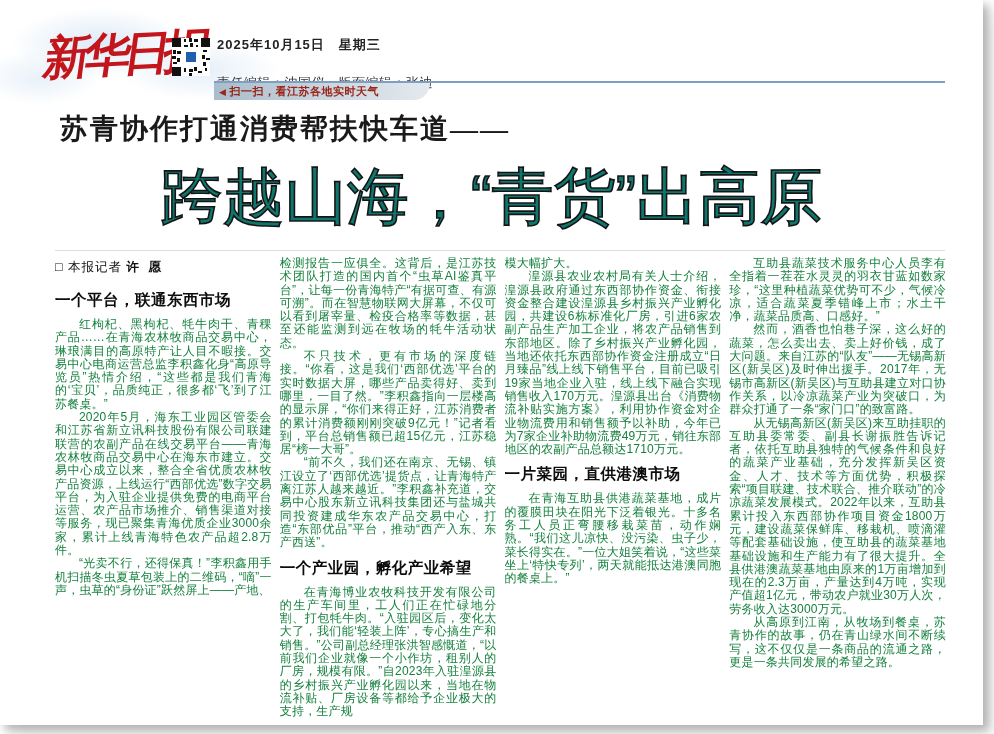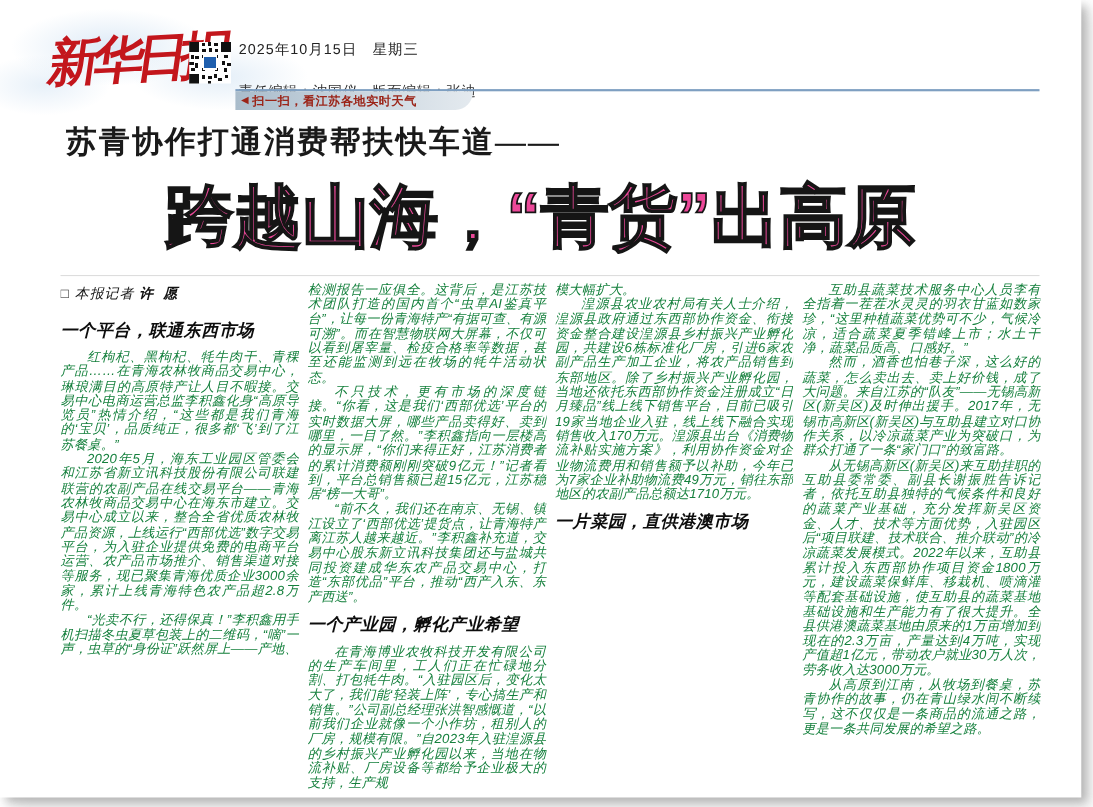--- a/index.html
+++ b/index.html
@@ -8,35 +8,35 @@
     box-shadow:5px 5px 8px rgba(130,130,130,.5),10px 10px 16px rgba(160,160,160,.3);}
   
   .cloud{position:absolute;border-radius:50%;background:radial-gradient(closest-side,#ddeaf6,rgba(221,234,246,0));}
   .c1{left:10px;top:8px;width:180px;height:70px;}
   .c2{left:120px;top:40px;width:160px;height:60px;opacity:.8;}
   .c3{left:-20px;top:50px;width:120px;height:55px;opacity:.7;}
   .masthead{position:absolute;left:44px;top:26px;width:130px;height:62px;
     font-family:"Liberation Serif","DejaVu Serif",serif;font-weight:bold;color:#c3161c;
     font-size:47px;line-height:58px;letter-spacing:-7px;transform:skew(-8deg,-3deg);white-space:nowrap;}
   .qr{position:absolute;left:172px;top:38px;width:38px;height:38px;}
-  .dateline{position:absolute;left:217px;top:36px;font-size:13px;font-weight:normal;color:#222;letter-spacing:1px;}
+  .dateline{position:absolute;left:217px;top:36px;font-size:13px;font-weight:bold;color:#222;letter-spacing:1px;}
   .editors{position:absolute;left:217px;top:56px;font-size:13px;color:#333;letter-spacing:.5px;margin-top:18px;}
   .banner-rule{position:absolute;left:214px;top:81px;width:731px;height:2px;background:#7e9fc1;}
   .banner{position:absolute;left:214px;top:83px;width:216px;height:17px;
     background:linear-gradient(90deg,#a9bccb,#ccd7e0 55%,#e4eaef);
     border-bottom-right-radius:16px 17px;display:flex;align-items:center;padding-left:5px;box-sizing:border-box;}
   .banner span{font-size:11px;font-weight:bold;color:#9b2418;letter-spacing:.5px;white-space:nowrap;}
   .banner .arr{margin-right:3px;font-size:9px;}
   .kicker{position:absolute;left:60px;top:110px;font-family:"Liberation Serif","DejaVu Serif",serif;
     font-size:28px;font-weight:700;color:#1a1a1a;letter-spacing:2px;white-space:nowrap;}
   .title{position:absolute;left:0;top:155px;width:100%;margin:0;text-align:center;
-    font-size:62px;font-weight:700;color:#ec4899;letter-spacing:0;white-space:nowrap;
+    font-size:62px;font-weight:400;color:#0f766e;letter-spacing:0;white-space:nowrap;
     -webkit-text-stroke:1.6px #151515;}
   .rule{position:absolute;left:55px;top:250px;width:890px;height:1px;background:#ddd;}
-  .columns{position:absolute;left:55px;top:257px;width:891px;height:470px;display:flex;gap:8px;font-style:italic;}
+  .columns{position:absolute;left:55px;top:257px;width:891px;height:470px;display:flex;gap:8px;}
   .col{flex:1 1 0;overflow:hidden;}
   .byline{font-size:12.5px;color:#111;margin:2px 0 14px 0;letter-spacing:1px;}
   .byline b{letter-spacing:3px;}
   .para{margin:0;font-size:12px;line-height:13.3px;color:#15803d;text-align:justify;
     text-indent:2em;letter-spacing:.2px;}
   .para.cont{text-indent:0;}
   .subhead{margin:8px 0 7px 0;font-size:15.5px;font-weight:800;color:#0d0d0d;text-align:left;letter-spacing:.5px;}
 </style>
 </head>
 <body>
@@ -113,21 +113,22 @@
         <p class="para cont">检测报告一应俱全。这背后，是江苏技术团队打造的国内首个“虫草AI鉴真平台”，让每一份青海特产“有据可查、有源可溯”。而在智慧物联网大屏幕，不仅可以看到屠宰量、检疫合格率等数据，甚至还能监测到远在牧场的牦牛活动状态。</p>
         <p class="para">不只技术，更有市场的深度链接。“你看，这是我们‘西部优选’平台的实时数据大屏，哪些产品卖得好、卖到哪里，一目了然。”李积鑫指向一层楼高的显示屏，“你们来得正好，江苏消费者的累计消费额刚刚突破9亿元！”记者看到，平台总销售额已超15亿元，江苏稳居“榜一大哥”。</p>
         <p class="para">“前不久，我们还在南京、无锡、镇江设立了‘西部优选’提货点，让青海特产离江苏人越来越近。”李积鑫补充道，交易中心股东新立讯科技集团还与盐城共同投资建成华东农产品交易中心，打造“东部优品”平台，推动“西产入东、东产西送”。</p>
         <h3 class="subhead">一个产业园，孵化产业希望</h3>
         <p class="para">在青海博业农牧科技开发有限公司的生产车间里，工人们正在忙碌地分割、打包牦牛肉。“入驻园区后，变化太大了，我们能‘轻装上阵’，专心搞生产和销售。”公司副总经理张洪智感慨道，“以前我们企业就像一个小作坊，租别人的厂房，规模有限。”自2023年入驻湟源县的乡村振兴产业孵化园以来，当地在物流补贴、厂房设备等都给予企业极大的支持，生产规</p>
       </div>
     <div class="col">
         <p class="para cont">模大幅扩大。</p>
         <p class="para">湟源县农业农村局有关人士介绍，湟源县政府通过东西部协作资金、衔接资金整合建设湟源县乡村振兴产业孵化园，共建设6栋标准化厂房，引进6家农副产品生产加工企业，将农产品销售到东部地区。除了乡村振兴产业孵化园，当地还依托东西部协作资金注册成立“日月臻品”线上线下销售平台，目前已吸引19家当地企业入驻，线上线下融合实现销售收入170万元。湟源县出台《消费物流补贴实施方案》，利用协作资金对企业物流费用和销售额予以补助，今年已为7家企业补助物流费49万元，销往东部地区的农副产品总额达1710万元。</p>
         <h3 class="subhead">一片菜园，直供港澳市场</h3>
+        <p class="para">在青海互助县供港蔬菜基地，成片的覆膜田块在阳光下泛着银光。十多名务工人员正弯腰移栽菜苗，动作娴熟。“我们这儿凉快、没污染、虫子少，菜长得实在。”一位大姐笑着说，“这些菜坐上‘特快专列’，两天就能抵达港澳同胞的餐桌上。”</p>
       </div>
     <div class="col">
         <p class="para">互助县蔬菜技术服务中心人员李有全指着一茬茬水灵灵的羽衣甘蓝如数家珍，“这里种植蔬菜优势可不少，气候冷凉，适合蔬菜夏季错峰上市；水土干净，蔬菜品质高、口感好。”</p>
         <p class="para">然而，酒香也怕巷子深，这么好的蔬菜，怎么卖出去、卖上好价钱，成了大问题。来自江苏的“队友”——无锡高新区(新吴区)及时伸出援手。2017年，无锡市高新区(新吴区)与互助县建立对口协作关系，以冷凉蔬菜产业为突破口，为群众打通了一条“家门口”的致富路。</p>
-        <p class="para">从无锡高新区(新吴区)来互助挂职的互助县委常委、副县长谢振胜告诉记者，依托互助县独特的气候条件和良好的蔬菜产业基础，充分发挥新吴区资金、人才、技术等方面优势，入驻园区后“项目联建、技术联合、推介联动”的冷凉蔬菜发展模式。2022年以来，互助县累计投入东西部协作项目资金1800万元，建设蔬菜保鲜库、移栽机、喷滴灌等配套基础设施，使互助县的蔬菜基地基础设施和生产能力有了很大提升。全县供港澳蔬菜基地由原来的1万亩增加到现在的2.3万亩，产量达到4万吨，实现产值超1亿元，带动农户就业30万人次，劳务收入达3000万元。</p>
+        <p class="para">从无锡高新区(新吴区)来互助挂职的互助县委常委、副县长谢振胜告诉记者，依托互助县独特的气候条件和良好的蔬菜产业基础，充分发挥新吴区资金、人才、技术等方面优势，积极探索“项目联建、技术联合、推介联动”的冷凉蔬菜发展模式。2022年以来，互助县累计投入东西部协作项目资金1800万元，建设蔬菜保鲜库、移栽机、喷滴灌等配套基础设施，使互助县的蔬菜基地基础设施和生产能力有了很大提升。全县供港澳蔬菜基地由原来的1万亩增加到现在的2.3万亩，产量达到4万吨，实现产值超1亿元，带动农户就业30万人次，劳务收入达3000万元。</p>
         <p class="para">从高原到江南，从牧场到餐桌，苏青协作的故事，仍在青山绿水间不断续写，这不仅仅是一条商品的流通之路，更是一条共同发展的希望之路。</p>
       </div>
   </div>
 </div>
 
 </body></html>

